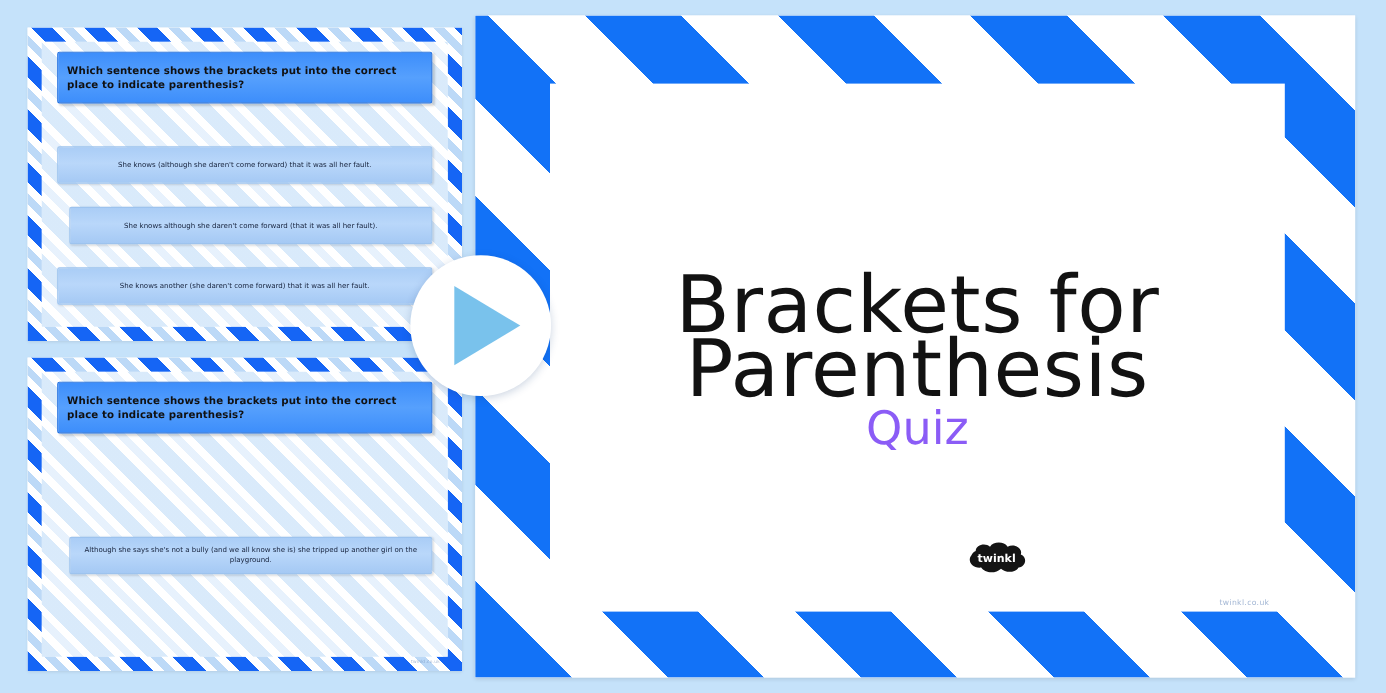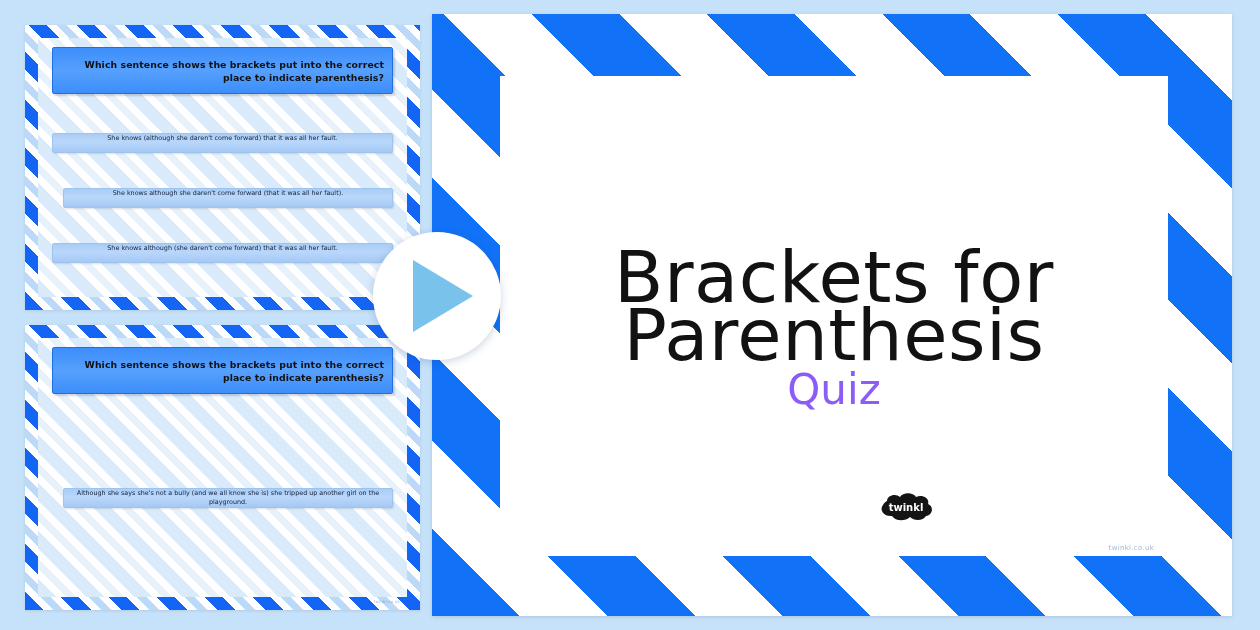--- a/index.html
+++ b/index.html
@@ -86,36 +86,36 @@
     justify-content: center;
     box-sizing: border-box;
     padding: 0 8px;
   }
   .q-head-text {
     font-family: "DejaVu Sans", sans-serif;
     font-size: 9.3px;
     font-weight: 700;
     line-height: 13px;
     color: #111111;
-    text-align: right;
+    text-align: left;
     letter-spacing: 0.1px;
   }
 
   
   .opt {
     position: absolute;
     left: 27px;
     right: 27px;
-    height: 20px;
+    height: 34px;
     background: linear-gradient(180deg, #aacdf6 0%, #b9d7fa 45%, #a5c9f4 100%);
     border: 1px solid #9dc3ee;
     border-radius: 2px;
     box-shadow: 1px 1px 2px rgba(0,0,0,0.12);
     display: flex;
-    align-items: flex-start;
+    align-items: center;
     justify-content: center;
     box-sizing: border-box;
     padding: 0 12px;
   }
   .opt-text {
     font-family: "DejaVu Sans", sans-serif;
     font-size: 6.4px;
     line-height: 9px;
     color: #14203a;
     text-align: center;
@@ -243,21 +243,21 @@
         <div class="q-head-text">Which sentence shows the brackets put into the correct place to indicate parenthesis?</div>
       </div>
 
       <div class="opt a">
         <div class="opt-text">She knows (although she daren't come forward) that it was all her fault.</div>
       </div>
       <div class="opt b">
         <div class="opt-text">She knows although she daren't come forward (that it was all her fault).</div>
       </div>
       <div class="opt c">
-        <div class="opt-text">She knows although (she daren't come forward) that it was all her fault.</div>
+        <div class="opt-text">She knows another (she daren't come forward) that it was all her fault.</div>
       </div>
 
       <div class="thumb-wm">twinkl.co.uk</div>
     </div>
 
     <div class="thumb two">
       <div class="thumb-stripes"></div>
       <div class="thumb-inner"></div>
 
       <div class="q-head">

